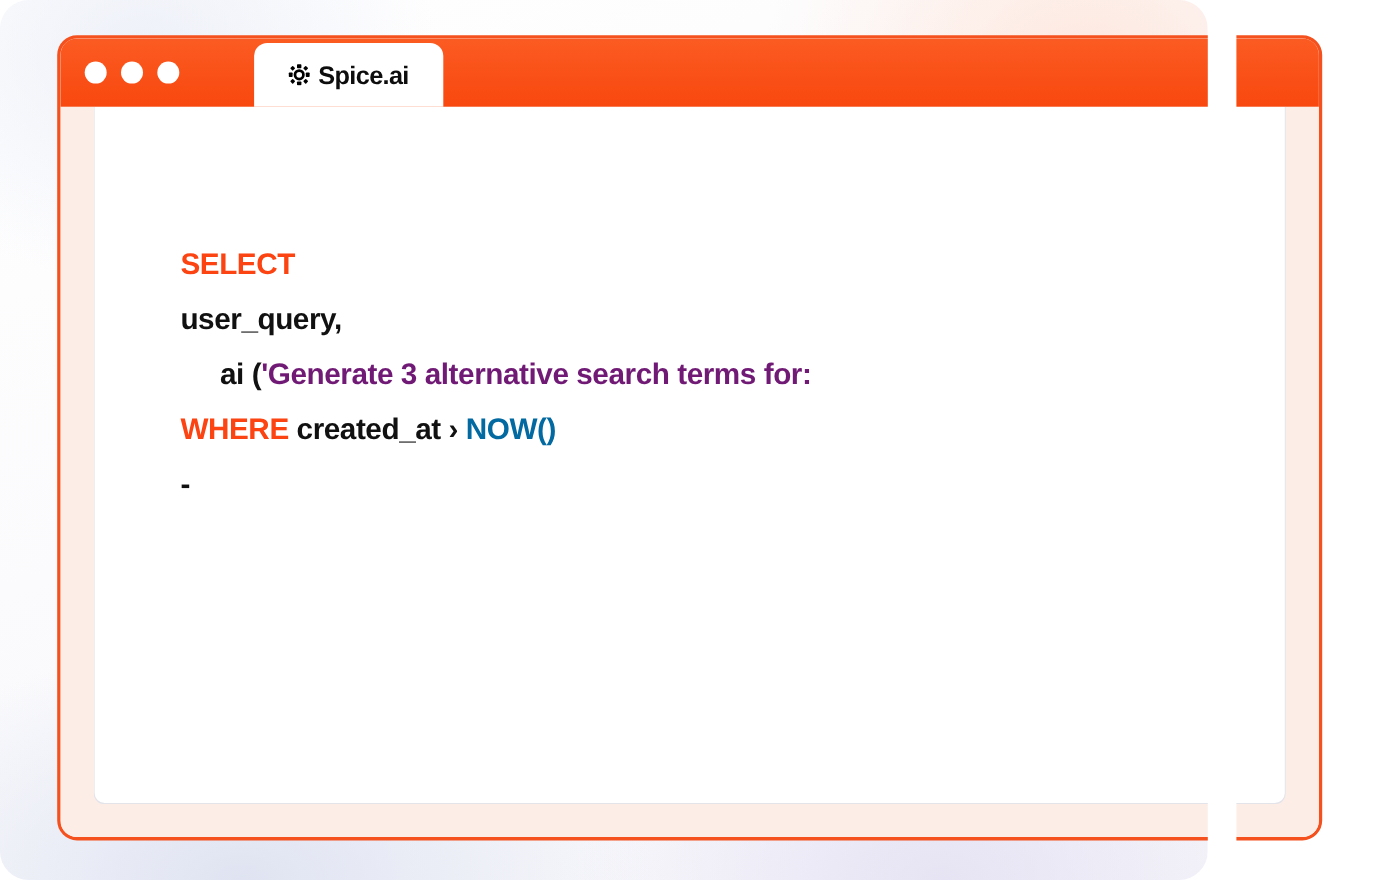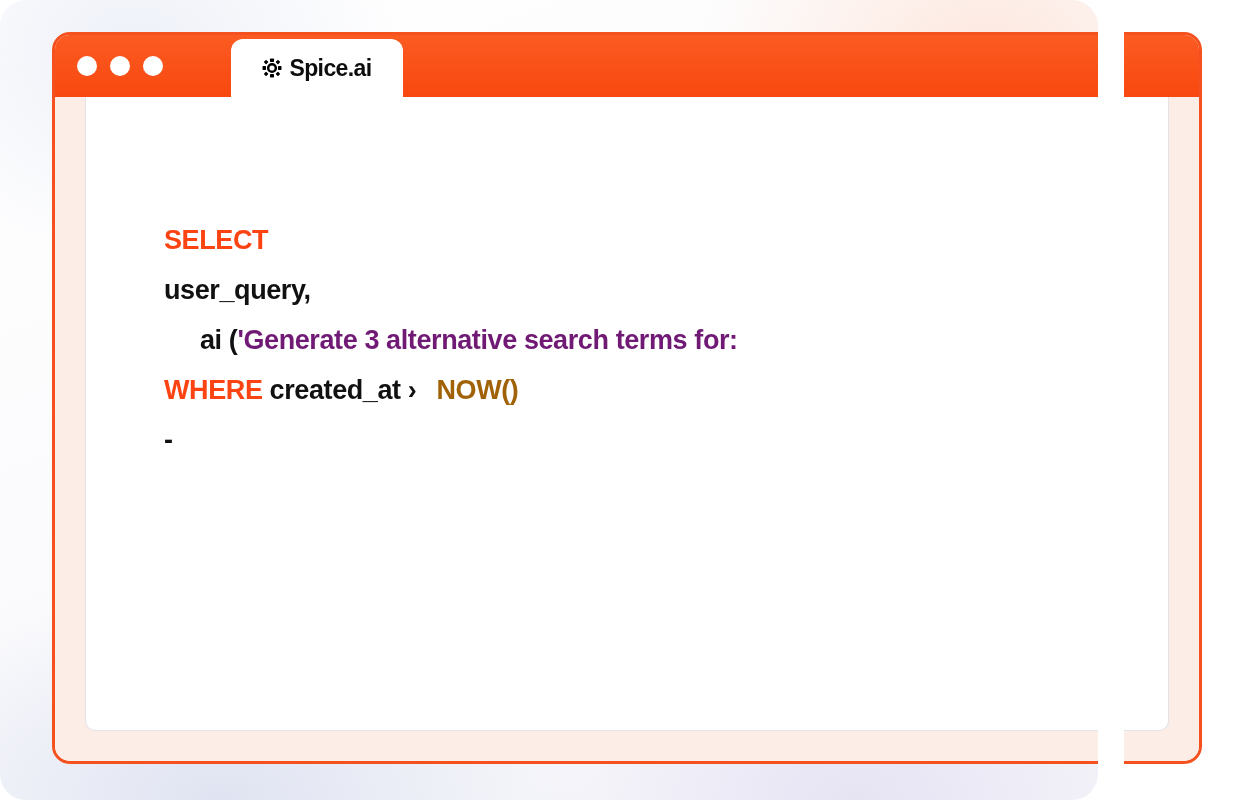--- a/index.html
+++ b/index.html
@@ -131,21 +131,21 @@
   }
   .code-line {
     height: 50px;
     line-height: 50px;
     white-space: pre;
   }
   .indent { padding-left: 36px; }
 
   .tok-kw  { color: #fc4312; }
   .tok-str { color: #701a75; }
-  .tok-fn  { color: #a16207; margin-left: 13px; }
+  .tok-fn  { color: #0369a1; }
   .tok-txt { color: #111111; }
 </style>
 </head>
 <body>
 
 <div class="page">
 
   <div class="window">
 
     <div class="titlebar">

